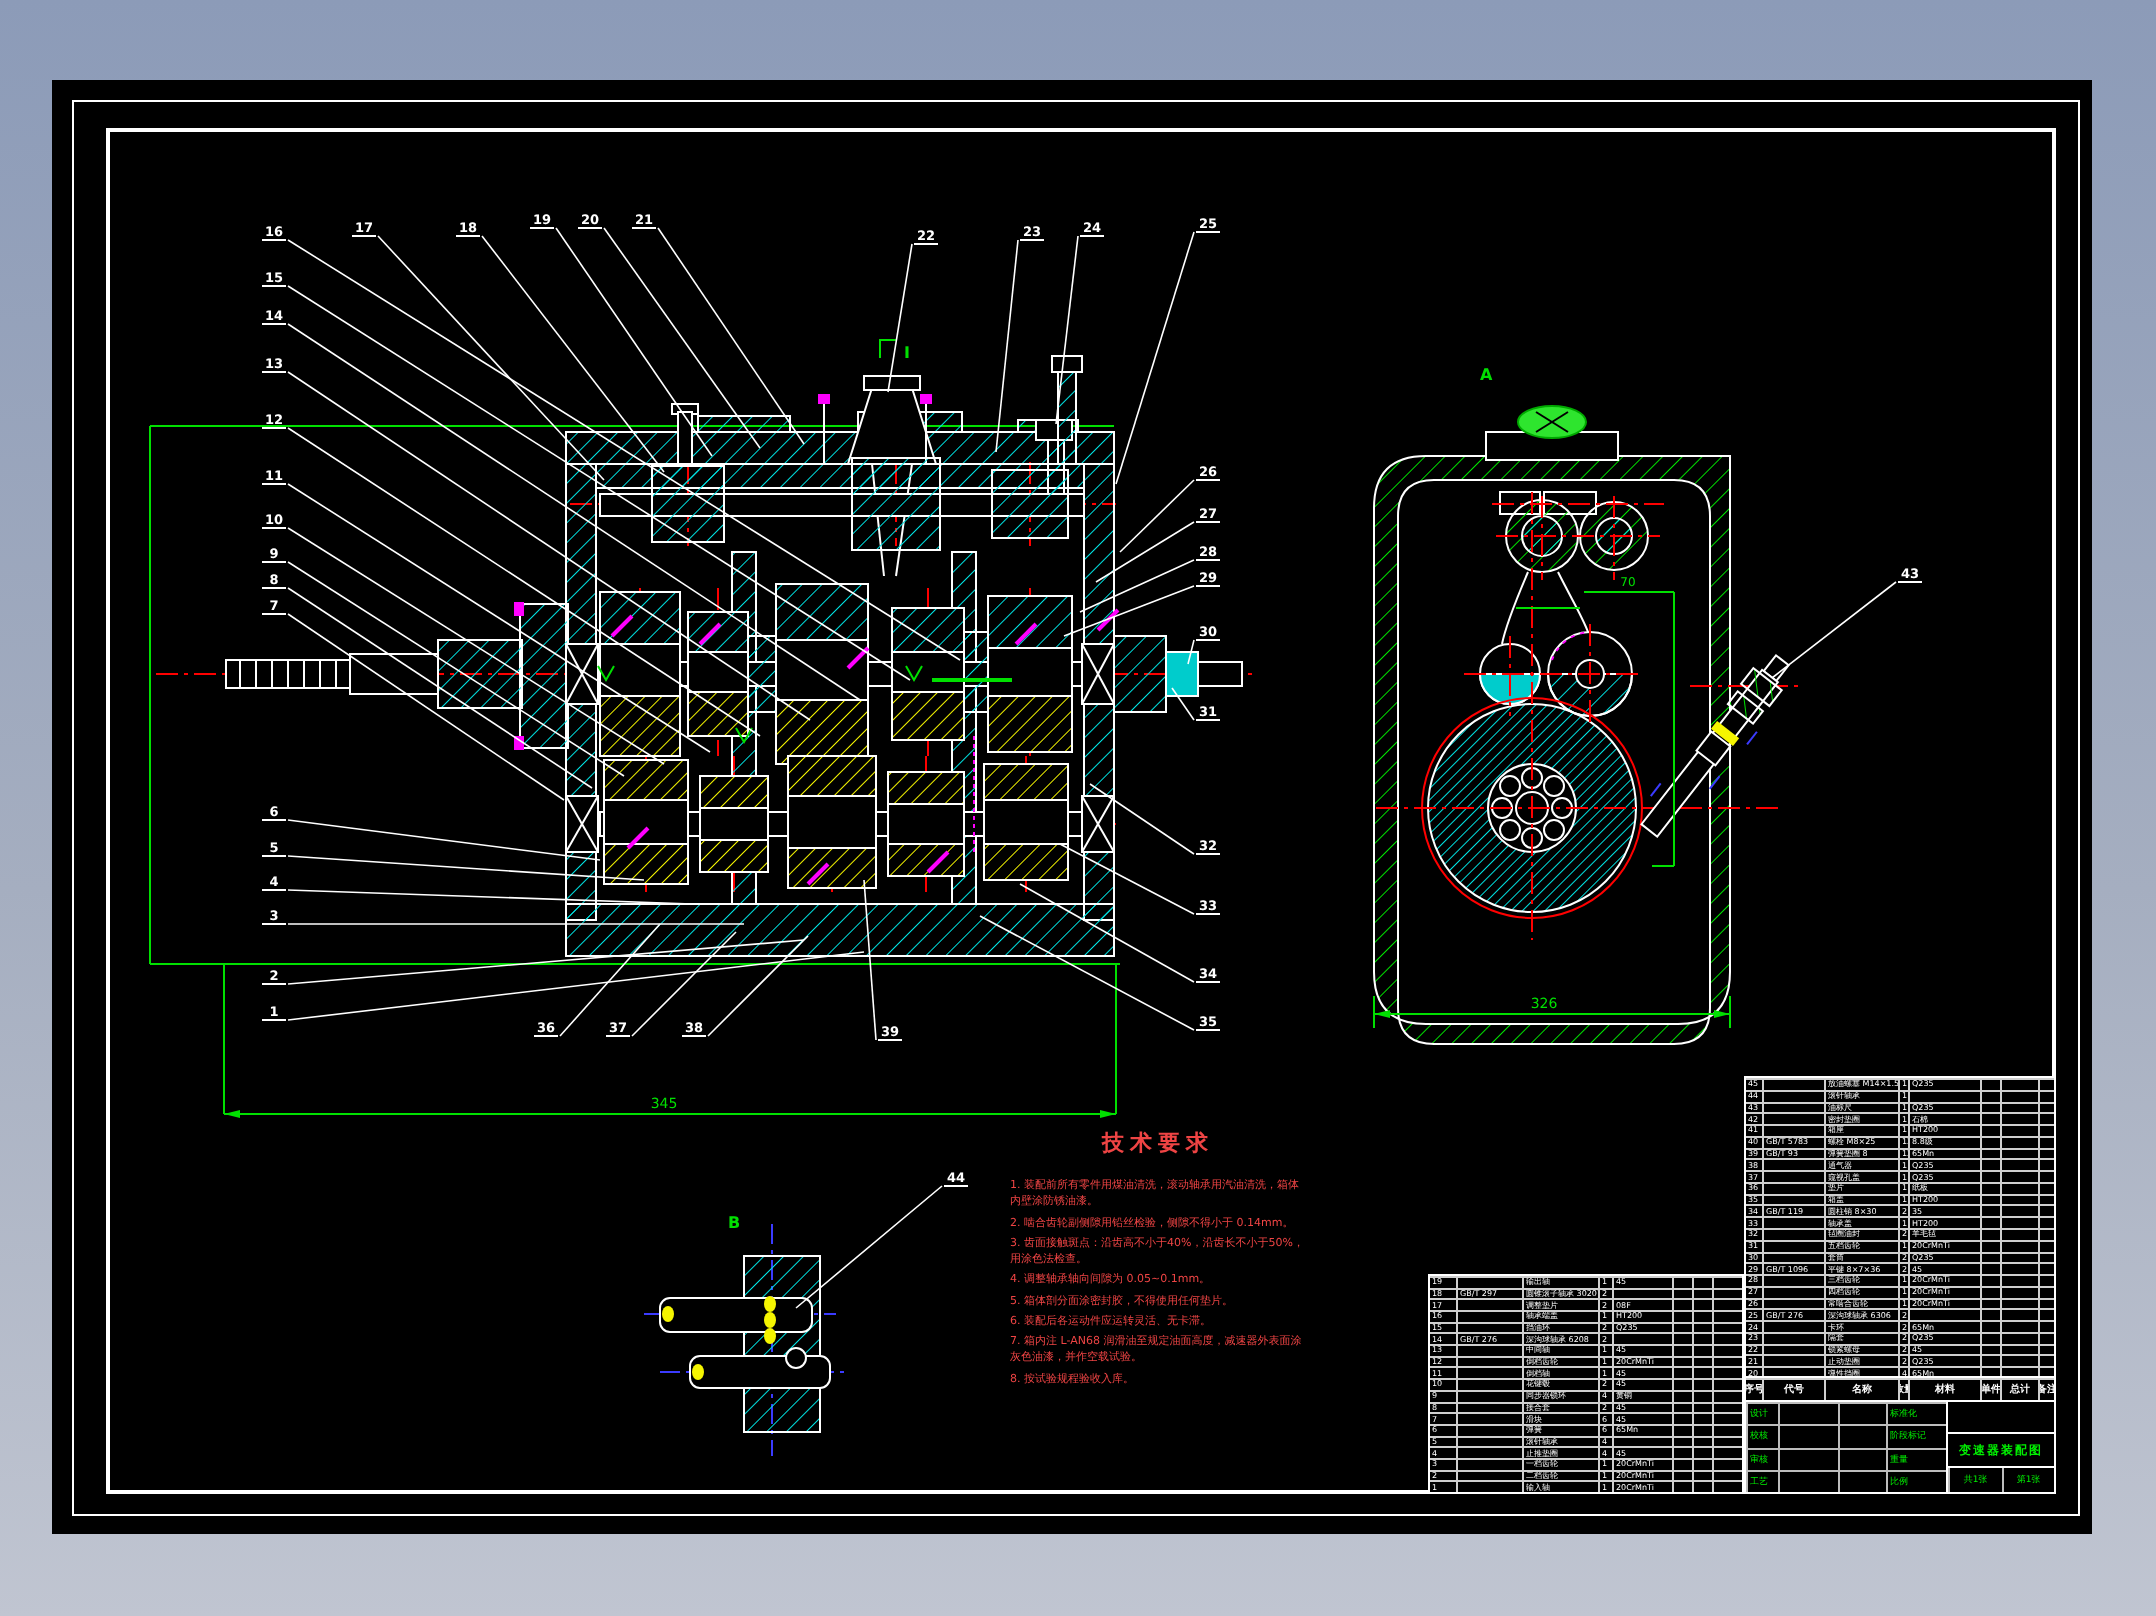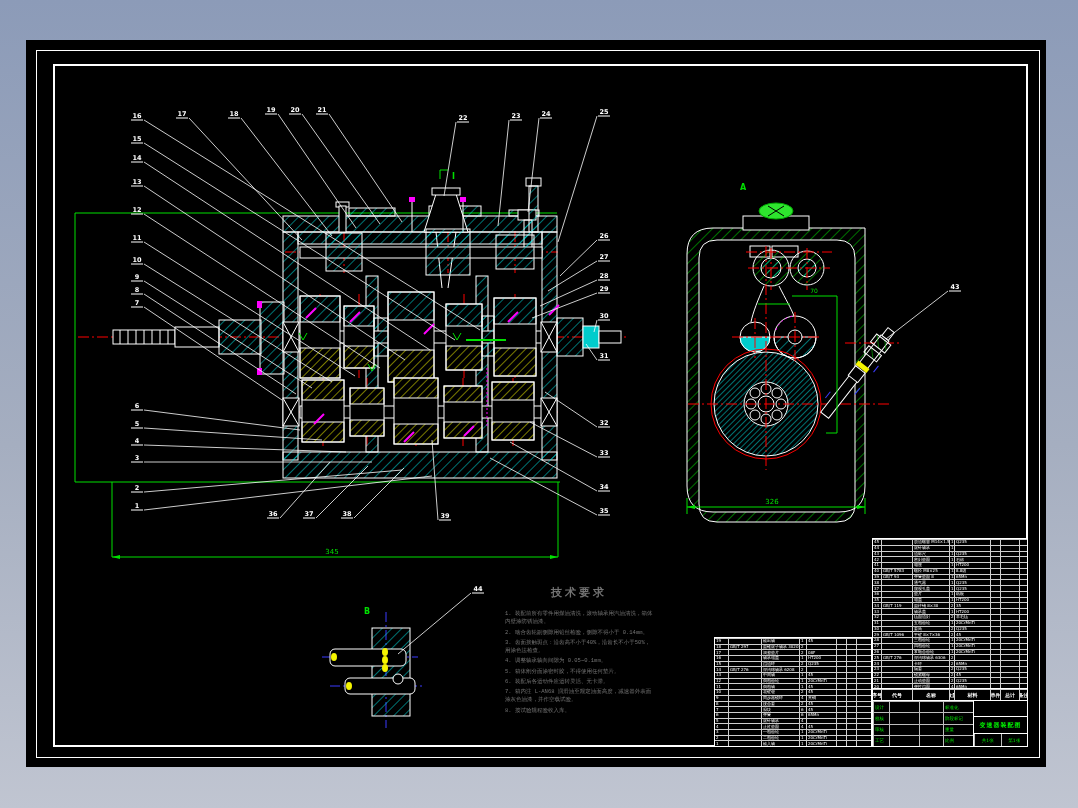--- a/index.html
+++ b/index.html
@@ -6,21 +6,21 @@
   body{
     width:1078px;height:808px;position:relative;overflow:hidden;
     background:linear-gradient(180deg,#8c9bb8 0%,#a5aec0 55%,#c0c5d1 100%);
     font-family:"DejaVu Sans",sans-serif;
   }
   .sheet{position:absolute;left:26px;top:40px;width:1020px;height:727px;background:#000;}
   .frame-outer{position:absolute;left:10px;top:10px;width:1002px;height:706px;border:1px solid #fff;}
   .frame-inner{position:absolute;left:27px;top:24px;width:971px;height:679px;border:2px solid #fff;}
   svg{position:absolute;left:0;top:0;}
   
-  .tech{position:absolute;left:505px;top:585px;width:148px;color:#737373;font-family:Liberation Mono, monospace;}
+  .tech{position:absolute;left:505px;top:564px;width:148px;color:#ef4444;}
   .tech-title{font-size:11px;font-weight:bold;letter-spacing:3px;text-align:center;margin-bottom:10px;}
   .tech-item{font-size:5.5px;line-height:1.5;margin-bottom:2px;}
   
   .bom{position:absolute;background:#000;border:1px solid #fff;display:grid;color:#fff;
        font-size:4px;line-height:1;overflow:hidden;}
   .bom .c{border-left:1px solid #cfcfcf;border-top:1px solid #cfcfcf;overflow:hidden;
           white-space:nowrap;padding:0 1px;display:flex;align-items:center;}
   .bom .c.first{border-left:none;}
   .bom-right{left:872px;top:538px;width:154px;height:150px;grid-template-columns:8px 31px 37px 5px 36px 10px 19px 8px;grid-auto-rows:1fr;}
   .bom-left{left:714px;top:637px;width:156px;height:108px;grid-template-columns:13px 33px 38px 7px 30px 10px 10px 15px;grid-auto-rows:1fr;}

